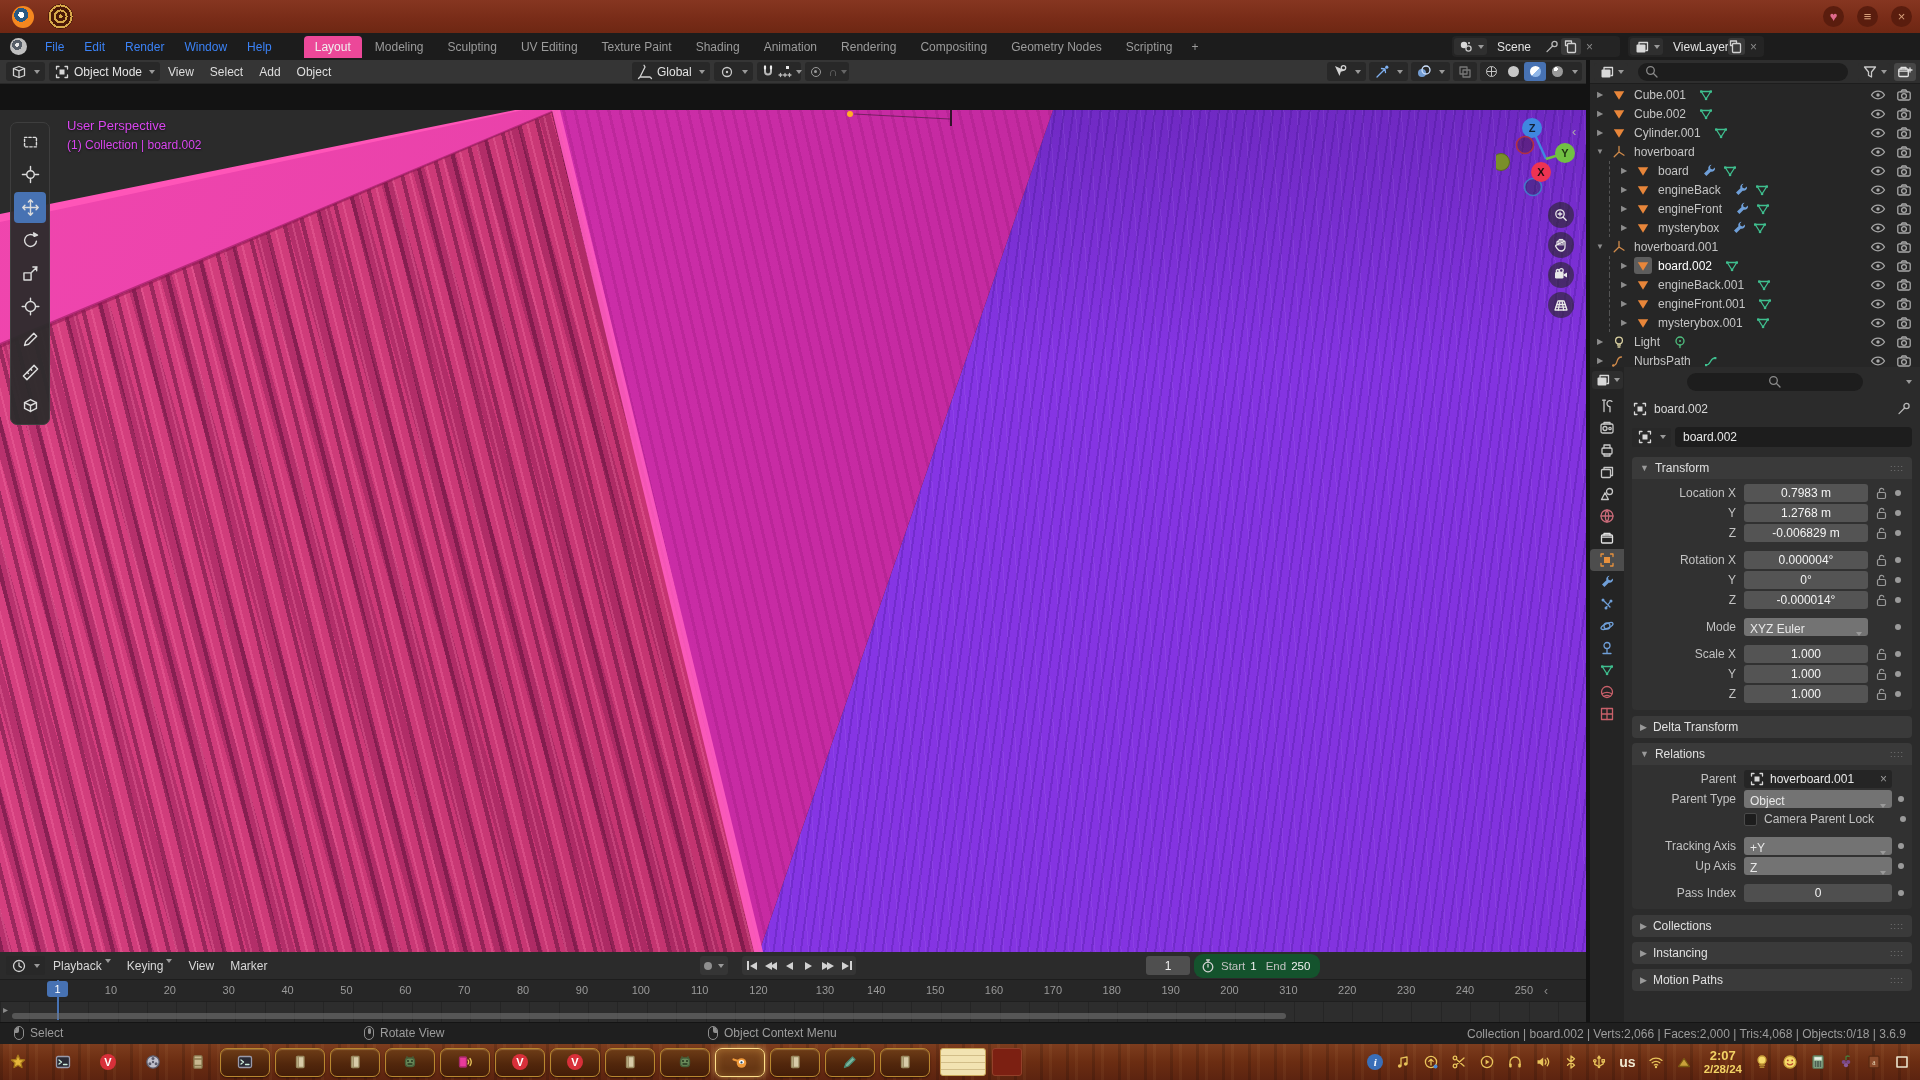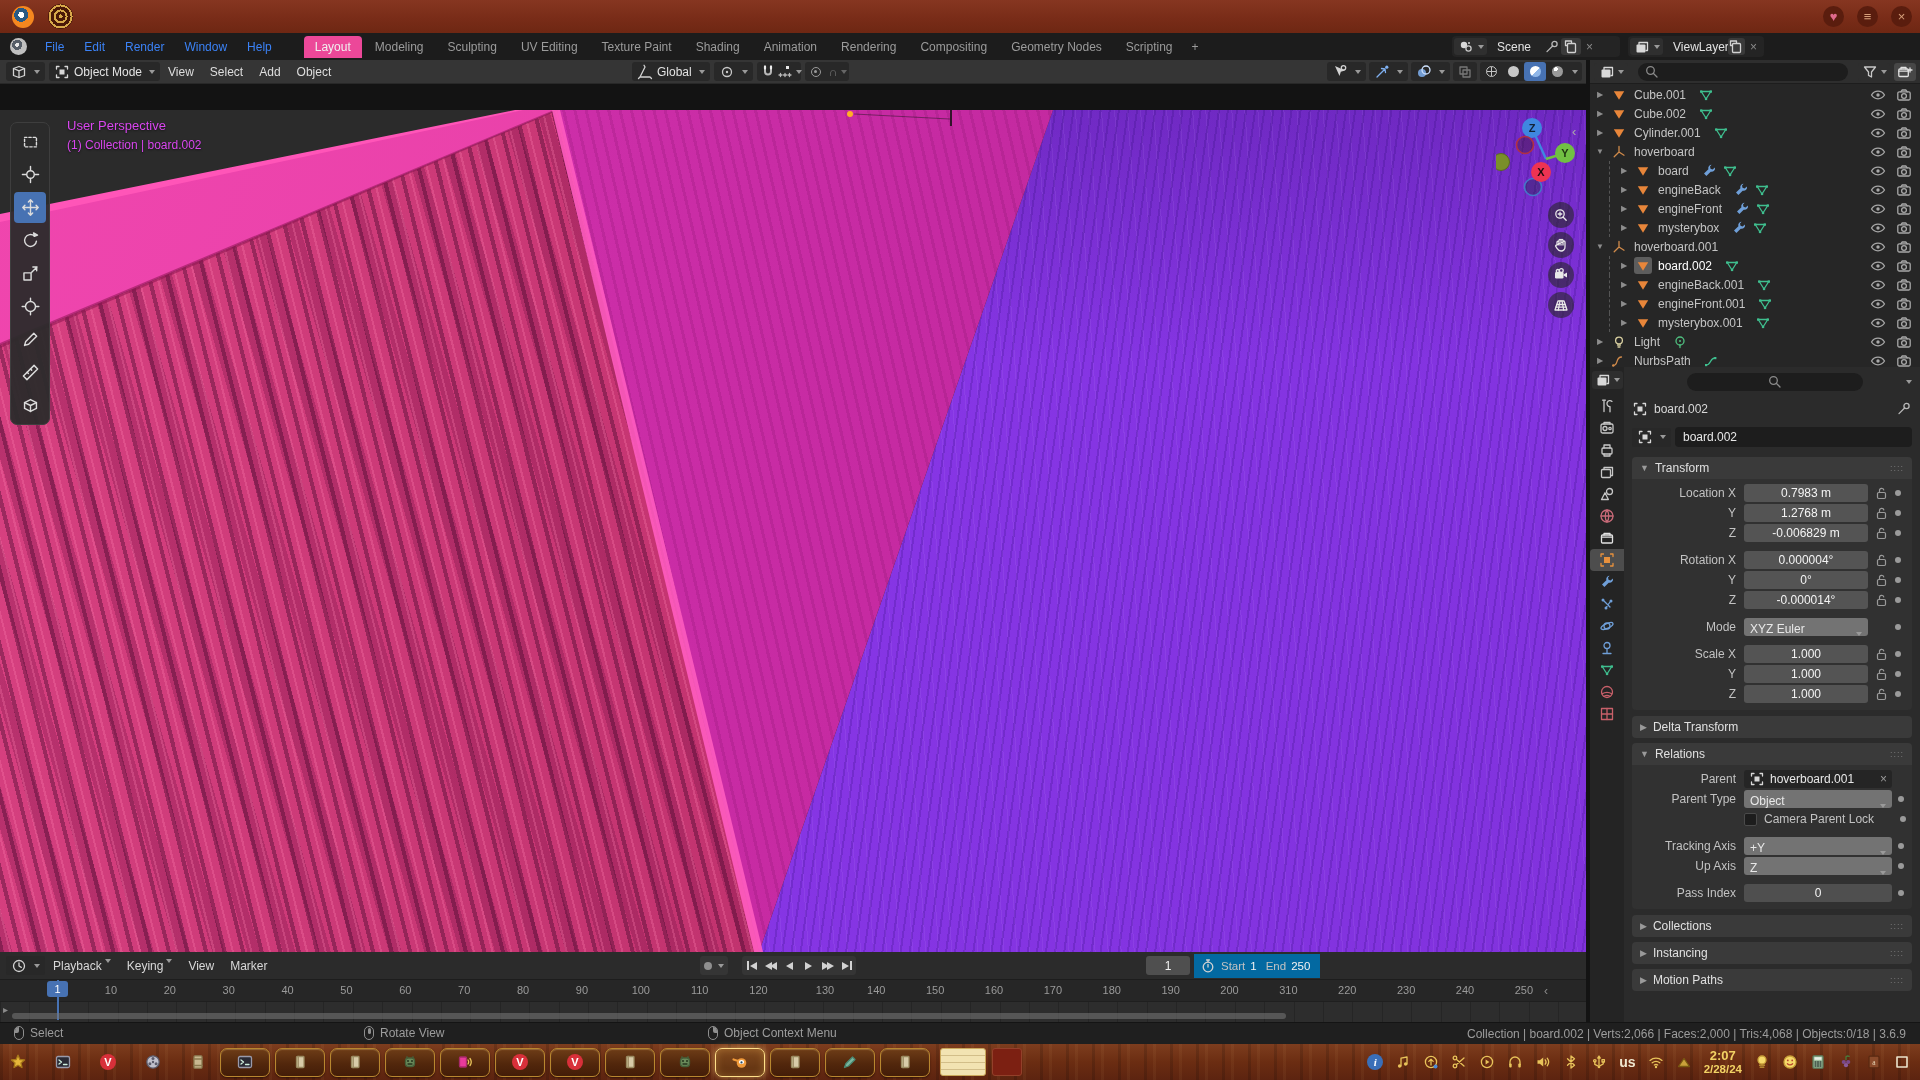--- a/index.html
+++ b/index.html
@@ -106,21 +106,21 @@
   #tl-menus{display:flex;align-items:center}
   #tl-menus .mitem{padding:0 8px;color:#d8d8d8;display:flex;}
   #rec-group{position:absolute;left:700px;display:flex;background:#353535;border-radius:3px;height:19px;align-items:center;padding:0 4px;gap:3px}
   #rec-dot{width:8px;height:8px;border-radius:50%;background:#8f8f8f}
   #transport{position:absolute;left:742px;display:flex;background:#353535;border-radius:3px;height:19px;align-items:center}
   #transport .tbn{width:19px;height:19px;display:flex;align-items:center;justify-content:center;gap:1px}
   .tri-r{width:0;height:0;border-top:4.5px solid transparent;border-bottom:4.5px solid transparent;border-left:7px solid #d2d2d2}
   .tri-l{width:0;height:0;border-top:4.5px solid transparent;border-bottom:4.5px solid transparent;border-right:7px solid #d2d2d2}
   .vbar{width:2px;height:9px;background:#d2d2d2}
   #frame-field{position:absolute;left:1146px;width:44px;height:19px;background:#4f4f4f;border-radius:3px;color:#f2f2f2;display:flex;align-items:center;justify-content:center}
-  #range-group{position:absolute;left:1194px;height:19px;background:#0369a1;border-radius:0;display:flex;align-items:center;font-size:11.5px;padding:12px 6px;gap:5px}
+  #range-group{position:absolute;left:1194px;height:19px;background:#14532d;border-radius:9px;display:flex;align-items:center;font-size:11.5px;padding:12px 6px;gap:5px}
   #range-group .lab{color:#c2c2c2}
   #range-group .val{color:#f2f2f2;margin-right:4px}
   #tl-ruler{position:absolute;left:0;top:28px;width:100%;height:22px;background:#262626;border-bottom:1px solid #1f1f1f}
   #tl-ruler .tick{position:absolute;top:4px;transform:translateX(-50%);color:#9a9a9a;font-size:11px}
   #tl-track{position:absolute;left:0;top:50px;width:100%;height:20px;background:#2d2d2d;
     background-image:repeating-linear-gradient(90deg,rgba(0,0,0,.18) 0 1px,transparent 1px 29.4px)}
   #tl-scroll{position:absolute;left:12px;right:300px;bottom:3px;height:6px;border-radius:3px;background:rgba(120,120,120,.55)}
   #playhead{position:absolute;left:57px;top:28px;width:2px;height:40px;background:#4772b3}
   #playhead-badge{position:absolute;left:47px;top:29px;width:21px;height:16px;background:#4772b3;border-radius:3px;color:#fff;font-size:11px;display:flex;align-items:center;justify-content:center}
   #tl-expand{position:absolute;left:3px;top:52px;color:#8a8a8a;font-size:10px}

